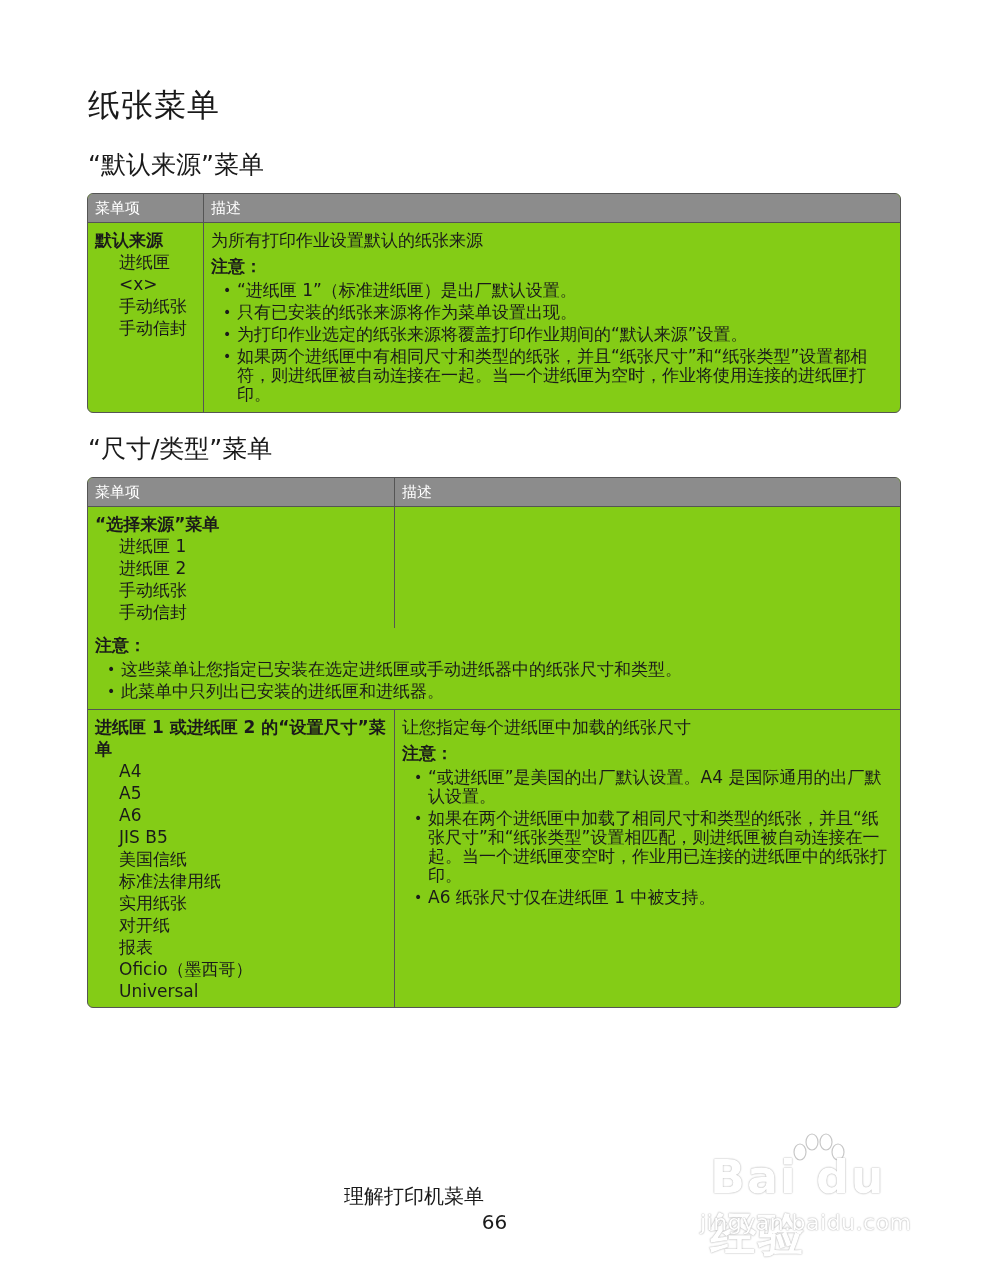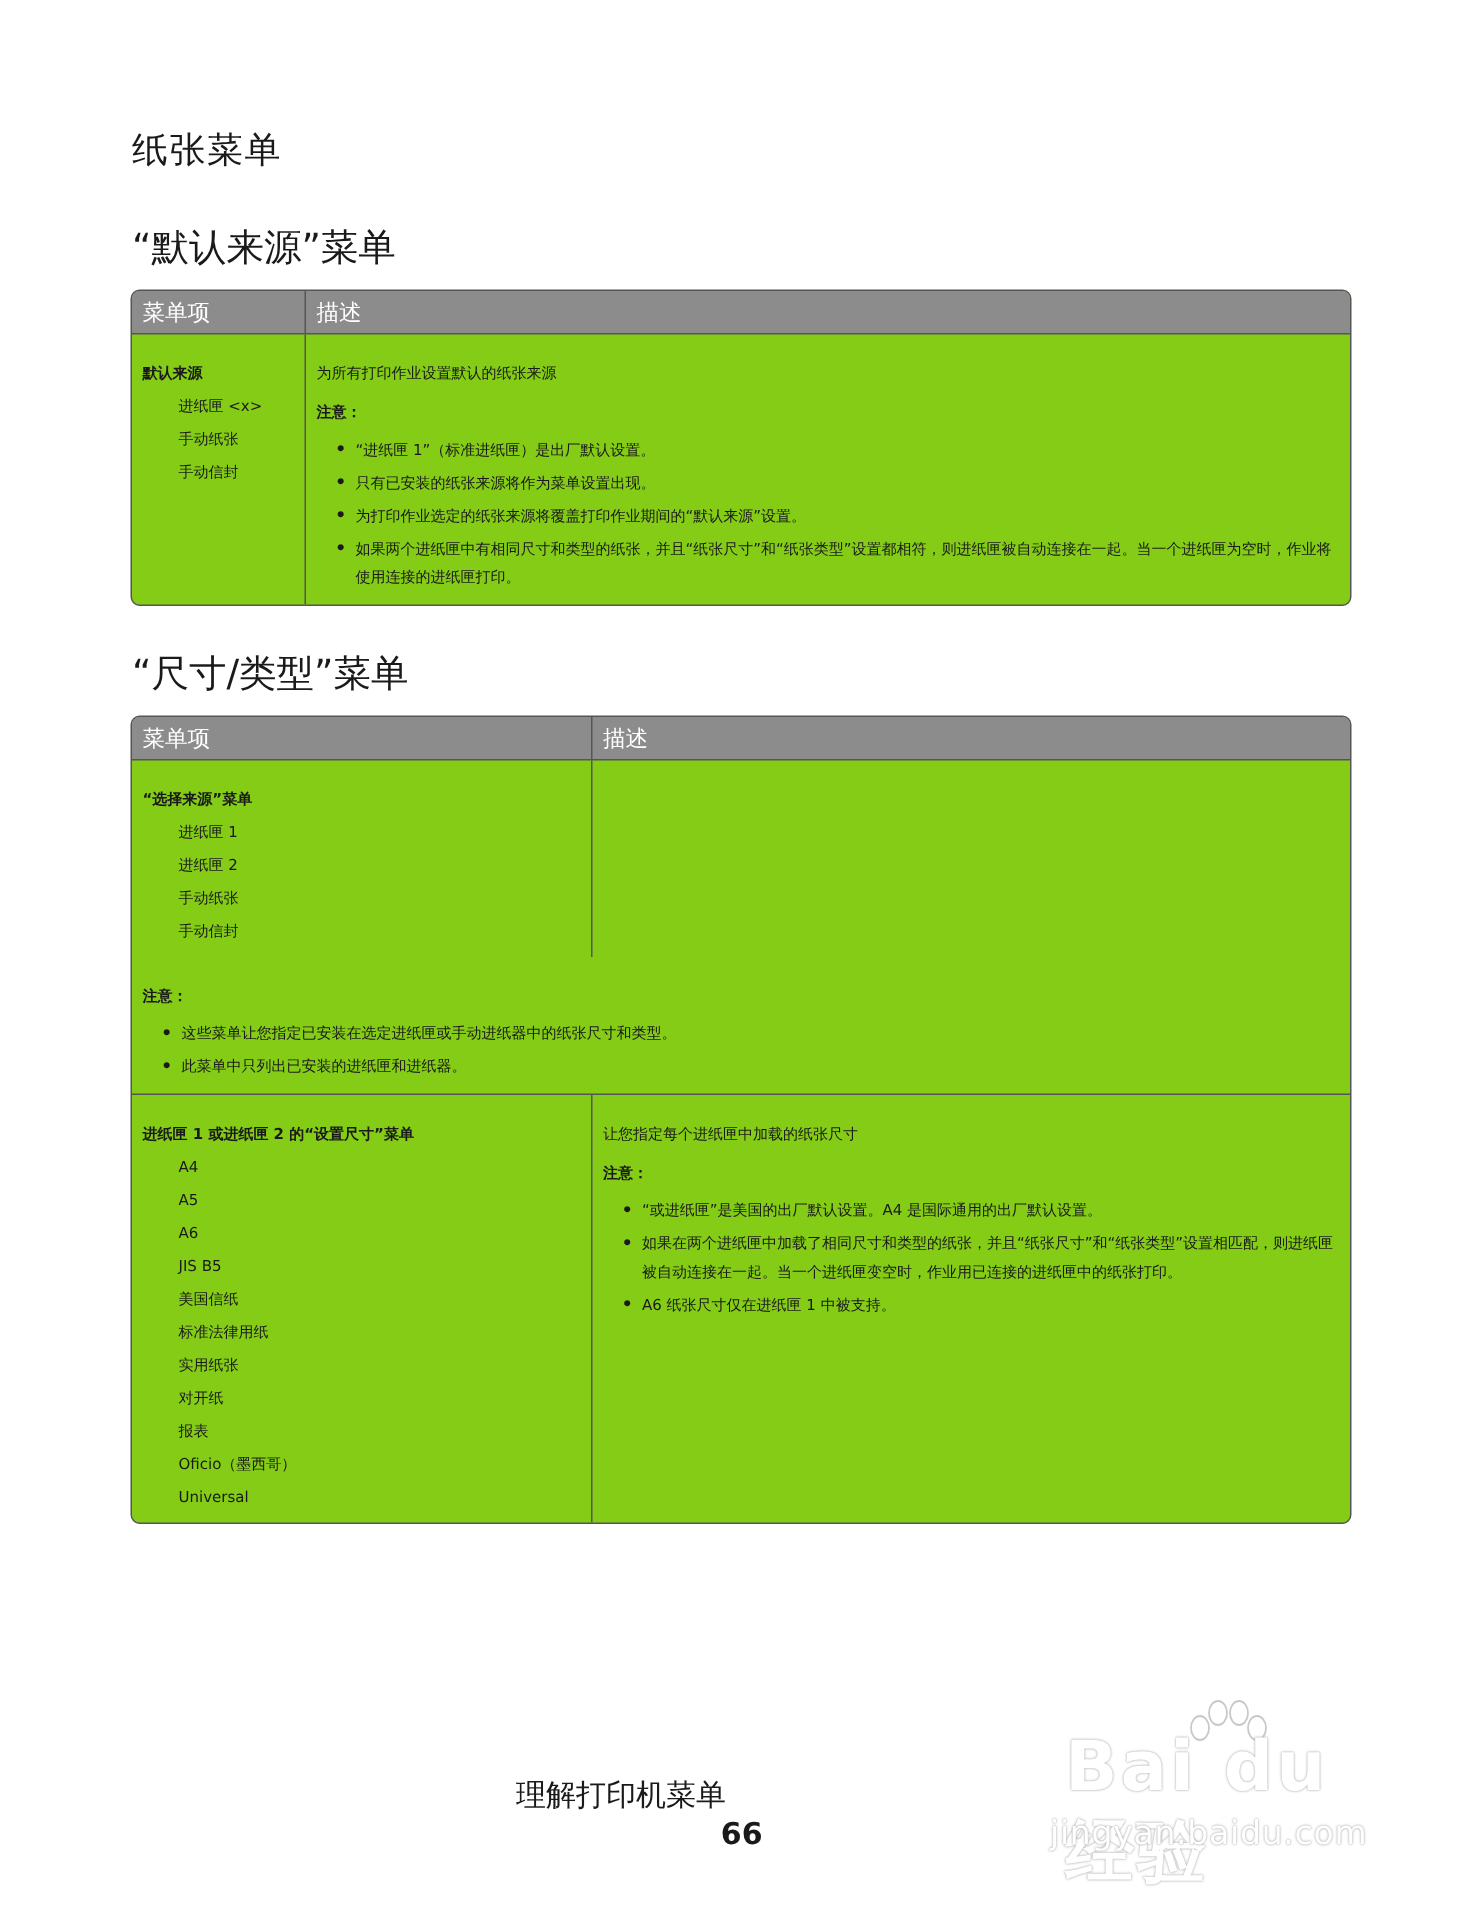--- a/index.html
+++ b/index.html
@@ -1,44 +1,44 @@
 <!DOCTYPE html>
 <html><head>
   <meta charset="utf-8">
   <style>
     html, body { margin: 0; padding: 0; }
     body {
       width: 989px; height: 1280px; background: #ffffff; position: relative;
       font-family: "DejaVu Sans", "Liberation Sans", sans-serif; color: #1a1a1a;
       overflow: hidden;
     }
-    .page-title { position: absolute; left: 88px; top: 84px; font-size: 24px; font-weight: normal; margin: 0; letter-spacing: 1px; }
+    .page-title { position: absolute; left: 88px; top: 84px; font-size: 32px; font-weight: normal; margin: 0; letter-spacing: 1px; }
     .section-title { position: absolute; left: 88px; font-size: 25px; font-weight: normal; margin: 0; }
     .tbl {
       position: absolute; left: 87px; width: 814px; border: 1.5px solid #555;
       border-radius: 6px; overflow: hidden; box-sizing: border-box; background: #84cc16;
     }
     .row { display: flex; border-top: 1.5px solid #555; }
     .row.hdr { border-top: none; background: #8c8c8c; color: #fff; height: 28px; align-items: center; }
-    .cell { box-sizing: border-box; padding: 16px 7px 5px 7px; font-size: 10px; line-height: 22px; }
+    .cell { box-sizing: border-box; padding: 6px 7px 5px 7px; font-size: 17px; line-height: 22px; }
     .hdr .cell { padding: 2px 7px; font-size: 15px; height: 28px; line-height: 24px; }
     .col1 { border-right: 1.5px solid #555; }
     .hdr .col1 { border-right: 1.5px solid #555; height: 100%; }
     .t1 .col1 { width: 116px; }
     .t1 .col2 { flex: 1; }
     .t2 .col1 { width: 307px; }
     .t2 .col2 { flex: 1; }
     .item-title { font-weight: bold; }
     .sub { padding-left: 24px; }
     .note { font-weight: bold; margin-top: 4px; }
     ul { margin: 4px 0 0 0; padding: 0 0 0 14px; list-style: none; }
     li { position: relative; padding-left: 12px; margin-bottom: 3px; line-height: 19px; }
     li::before { content: "•"; position: absolute; left: -2px; top: 0; font-size: 14px; }
     .footer-text { position: absolute; left: 0; width: 828px; top: 1183px; text-align: center; font-size: 20px; }
-    .footer-page { position: absolute; left: 0; width: 989px; top: 1210px; text-align: center; font-size: 20px; font-weight: bold; }
+    .footer-page { position: absolute; left: 0; width: 989px; top: 1210px; text-align: center; font-size: 20px; font-weight: normal; }
     .watermark { position: absolute; left: 700px; top: 1130px; width: 250px; height: 110px; color: #e6e6e6; }
     .wm-logo { font-size: 46px; font-weight: bold; letter-spacing: 2px; color: #fff;
       text-shadow: 0 0 2px #bbb, 0 0 1px #aaa; position: absolute; left: 10px; top: 20px; }
     .wm-paw { position: absolute; left: 88px; top: 2px; width: 60px; height: 40px; }
     .wm-url { position: absolute; left: 0; top: 80px; font-size: 22px; color: #fff;
       text-shadow: 0 0 2px #bbb, 0 0 1px #aaa; letter-spacing: 0.5px; }
   </style>
 </head>
 <body>
 

